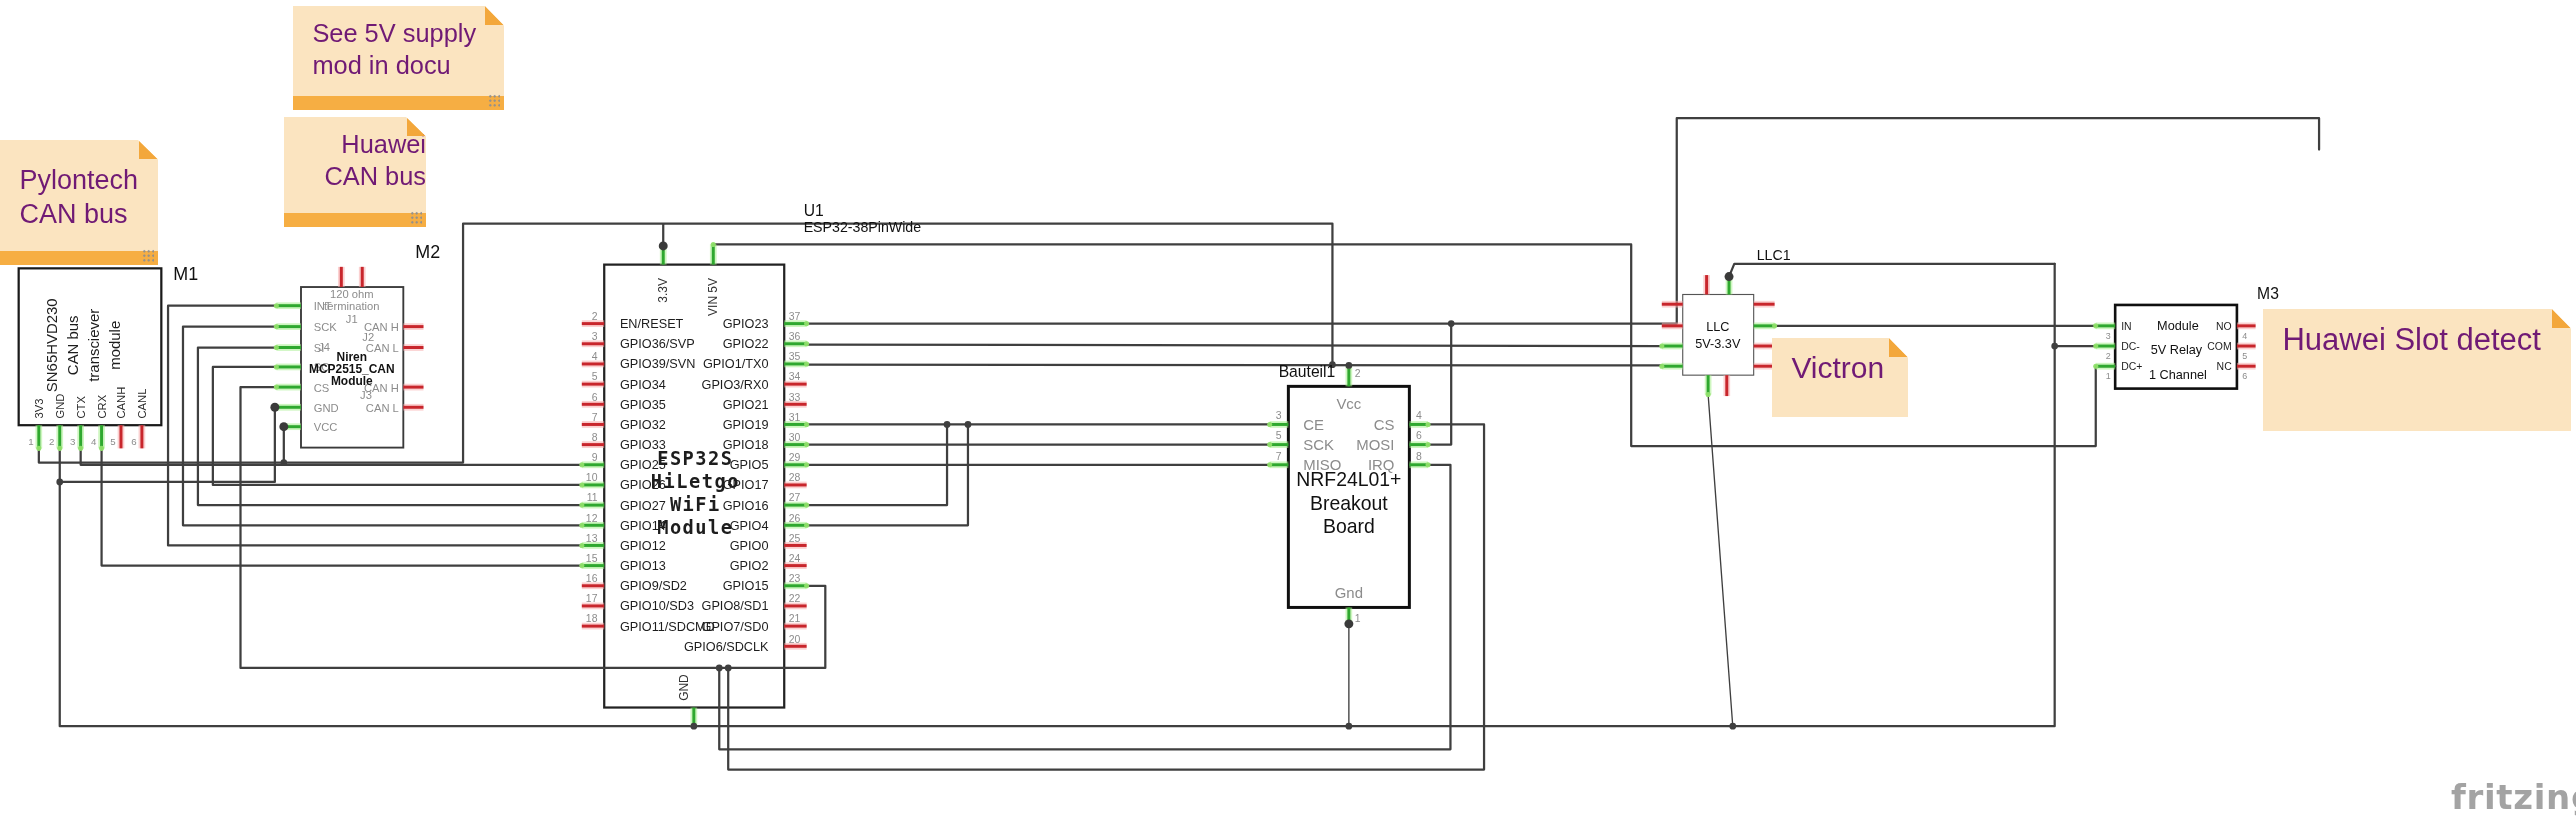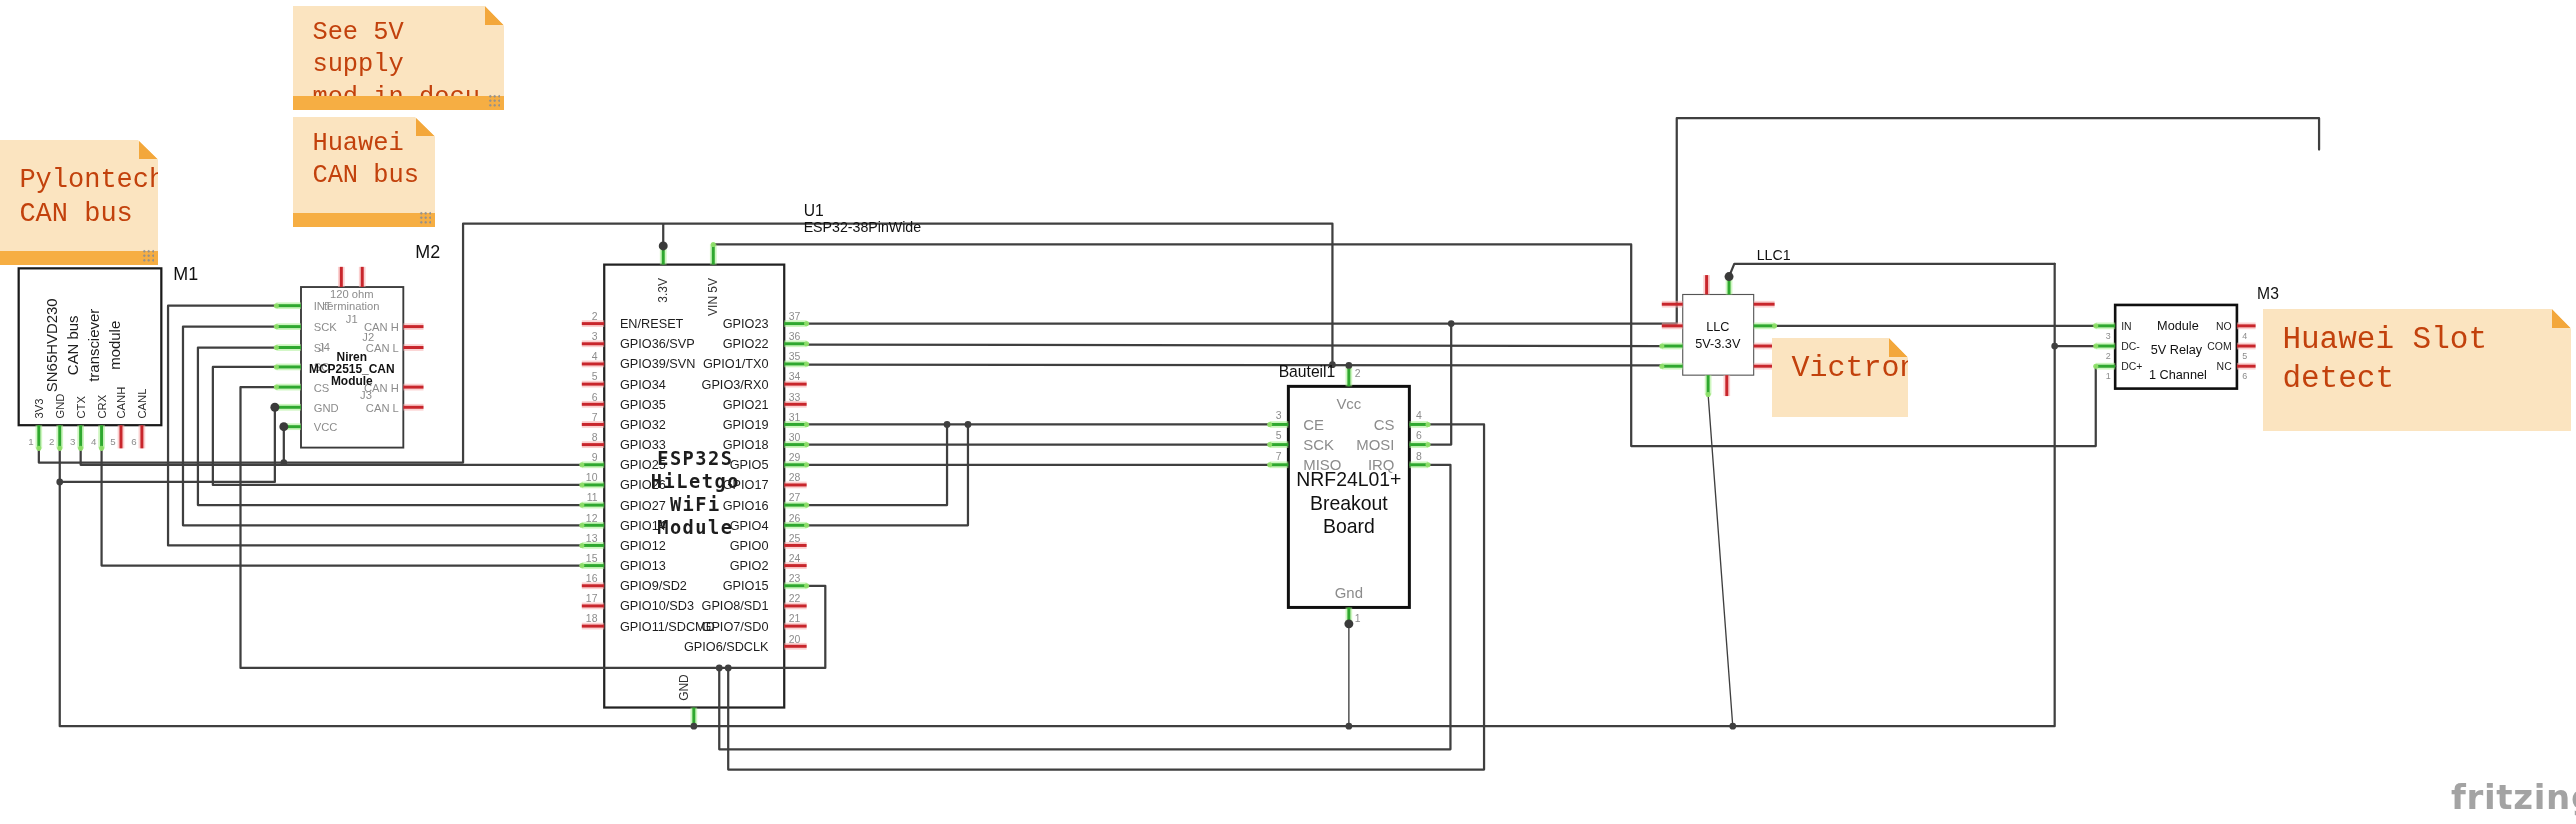--- a/index.html
+++ b/index.html
@@ -1,19 +1,19 @@
 <!DOCTYPE html>
 <html style="font-size:12px"><head>
 <meta charset="utf-8">
 <style>
   html,body{margin:0;padding:0;background:#ffffff;}
   body{font-family:"Liberation Sans", sans-serif;}
   #stage{position:relative;width:2576px;height:825px;background:#fff;overflow:hidden;}
   #sch{position:absolute;left:0;top:0;}
-  .note{position:absolute;background:#FBE4C0;color:#c2410c;font-family:Liberation Mono, monospace;}
+  .note{position:absolute;background:#FBE4C0;color:#701a75;}
   .note-bar{position:absolute;left:0;right:0;bottom:0;height:14px;background:#F6AE43;}
   .note-fold{position:absolute;top:0;right:0;}
   .note-text{position:relative;padding:10.5px 0 0 19.4px;line-height:1.28;font-weight:400;}
   .note-dots{position:absolute;right:3.7px;bottom:3px;width:12.7px;height:12.7px;
     background:radial-gradient(#8f8f8f 1.1px, transparent 1.3px);background-size:4.5px 4.5px;}
   #watermark{position:absolute;left:2451px;top:777px;font-size:34px;font-weight:700;
     color:#a3a3a3;letter-spacing:0.7px;font-family:"DejaVu Sans", sans-serif;}
 </style>
 </head>
 <body>
@@ -459,21 +459,21 @@
         <div class="note-text" style="font-size: 25.4px;">
           <div>See 5V supply</div>
           <div>mod in docu</div>
         </div>
         <div class="note-bar"></div>
         <svg width="19.4" height="19.4" class="note-fold" viewBox="0 0 26 26">
           <path d="M0 0 L26 26 L0 26 Z" fill="#F3A73B"></path>
         </svg>
         <div class="note-dots"></div>
       </div>
-      <div class="note" style="left: 293px; top: 117px; width: 142px; height: 110px; clip-path: polygon(0px 0px, 122px 0px, 142px 19.4px, 142px 110px, 0px 110px);">
+      <div class="note" style="left: 284px; top: 117px; width: 142px; height: 110px; clip-path: polygon(0px 0px, 122px 0px, 142px 19.4px, 142px 110px, 0px 110px); text-align: right;">
         <div class="note-text" style="font-size: 25.4px;">
           <div>Huawei</div>
           <div>CAN bus</div>
         </div>
         <div class="note-bar"></div>
         <svg width="19.4" height="19.4" class="note-fold" viewBox="0 0 26 26">
           <path d="M0 0 L26 26 L0 26 Z" fill="#F3A73B"></path>
         </svg>
         <div class="note-dots"></div>
       </div>

